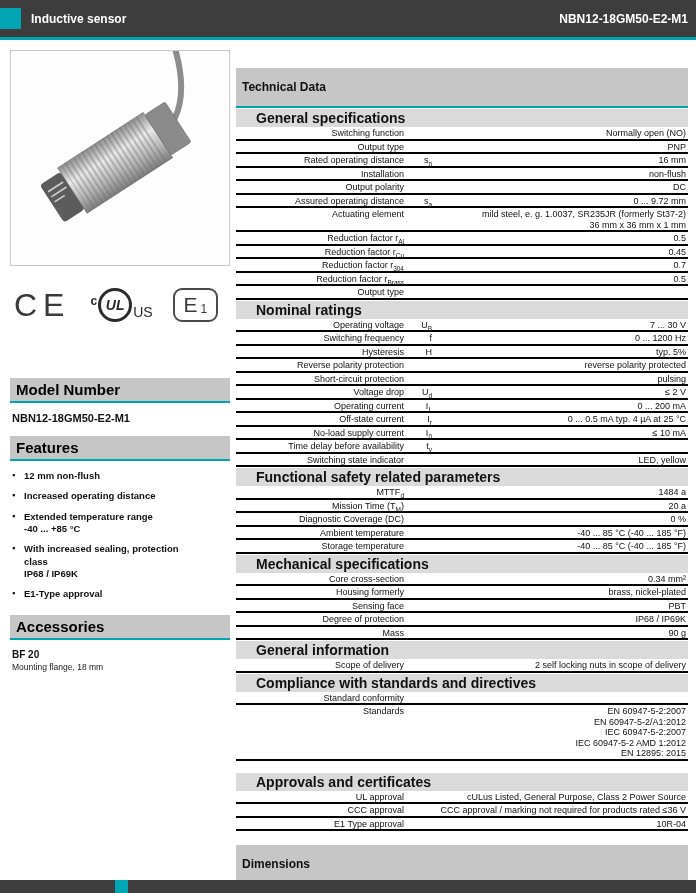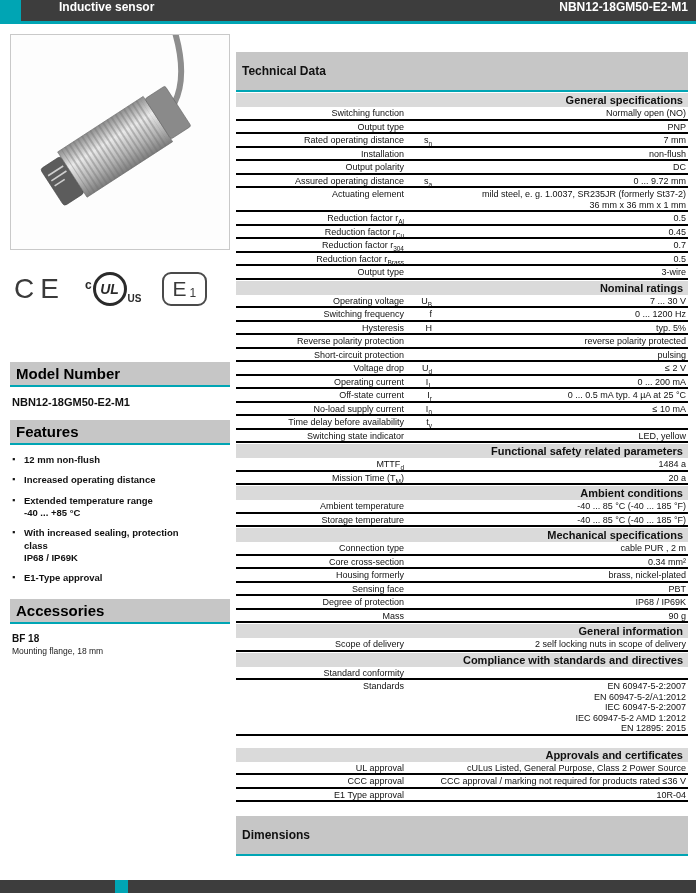--- a/index.html
+++ b/index.html
@@ -4,41 +4,41 @@
 <style>
   :root{ --teal:#00a5b4; --dark:#3d3d3d; --bar:#c6c6c6; --subbar:#dadada; }
   *{ box-sizing:border-box; }
   html,body{ margin:0; padding:0; }
   body{
     width:696px; height:893px; position:relative; overflow:hidden;
     background:#fff; color:#111;
     font-family:"Liberation Sans", sans-serif;
   }
   
-  .topbar{ display:flex; align-items:flex-start; height:21px; background:var(--dark); color:#fff;gap:28px; }
+  .topbar{ display:flex; align-items:center; height:37px; background:var(--dark); color:#fff; }
   .topbar .sq{ width:21px; height:21px; background:var(--teal); flex:0 0 auto; }
   .topbar .title{ font-weight:bold; font-size:12px; padding-left:10px; }
   .topbar .model{ margin-left:auto; font-weight:bold; font-size:12px; padding-right:8px; }
   .teal-rule{ height:3px; background:var(--teal); }
 
   
   .content{ display:flex; gap:6px; padding:0 8px 0 10px; }
   .left-col{ width:220px; flex:0 0 auto; padding-top:10px; }
   .right-col{ flex:1; min-width:0; padding-top:28px; }
 
   
   .photo-box{ border:1px solid #c9c9c9; height:216px; background:#fdfdfd; overflow:hidden; }
   .marks{ display:flex; align-items:center; gap:20px; margin:16px 0 0 4px; height:46px; }
-  .ce{ font-size:28px; color:#3a3a3a; letter-spacing:6px; }
+  .ce{ font-size:32px; color:#3a3a3a; letter-spacing:6px; }
   .ul-wrap{ display:flex; align-items:flex-end; color:#2b2b2b; }
   .ul-c{ font-size:12px; font-weight:bold; margin:0 1px 14px 0; }
   .ul-circle{ width:34px; height:34px; border:3px solid #2b2b2b; border-radius:50%;
     display:flex; align-items:center; justify-content:center;
     font-weight:bold; font-style:italic; font-size:14px; }
-  .ul-us{ font-size:10px; font-weight:bold; margin:0 0 2px 1px; }
+  .ul-us{ font-size:14px; font-weight:normal; margin:0 0 2px 1px; }
   .e1-box{ border:2px solid #4a4a4a; border-radius:9px; padding:3px 9px;
     display:flex; align-items:center; color:#3a3a3a; }
   .e1-letter{ font-size:21px; }
   .e1-number{ font-size:12px; margin:8px 0 0 3px; }
 
   .bar{ background:var(--bar); border-bottom:2px solid var(--teal);
     font-weight:bold; font-size:15px; padding:3px 6px; color:#000; }
   .bar-model{ margin-top:50px; }
   .bar-feat{ margin-top:12px; }
   .bar-acc{ margin-top:14px; }
@@ -47,22 +47,22 @@
   .features-list{ list-style:none; margin:9px 0 0 2px; padding:0; font-size:9.5px; font-weight:bold; }
   .features-list li{ position:relative; padding-left:12px; margin-bottom:8px; line-height:1.3; white-space:pre-line; }
   .features-list li::before{ content:"▪"; position:absolute; left:0; top:0; font-size:9px; }
 
   .acc-name{ font-weight:bold; font-size:10px; margin:9px 0 0 2px; }
   .acc-desc{ font-size:8.5px; margin:2px 0 0 2px; color:#222; }
 
   
   .td-title{ background:var(--bar); border-bottom:2px solid var(--teal);
     font-weight:bold; font-size:12px; padding:12px 6px; }
-  .t-sec-header{ background:var(--subbar); font-weight:bold; font-size:11px;
-    padding:1px 5px; margin-top:1px;text-align:right; }
+  .t-sec-header{ background:var(--subbar); font-weight:bold; font-size:14px;
+    padding:1px 20px; margin-top:1px; }
   .t-sec-header.gap{ margin-top:12px; }
   .t-row{ display:grid; grid-template-columns:168px 28px 1fr;
     font-size:9px; line-height:10.5px; border-bottom:2px solid #000000; padding:1px 0 0 0;text-align:right; }
   .t-label{ padding-left:8px; }
   .t-label.sub1{ padding-left:13px; }
   .t-label.sub2{ padding-left:19px; }
   .t-value{ white-space:pre-line; padding-right:2px; }
   sub{ font-size:6.5px; line-height:0; }
 
   .dim-title{ margin-top:14px; }
@@ -137,21 +137,21 @@
         <li>Extended temperature range
 -40 ... +85 °C</li>
         <li>With increased sealing, protection
 class
 IP68 / IP69K</li>
         <li>E1-Type approval</li>
       </ul>
 
     <div class="bar bar-acc">Accessories</div>
     <div>
-        <div class="acc-name">BF 18</div>
+        <div class="acc-name">BF 20</div>
         <div class="acc-desc">Mounting flange, 18 mm</div>
       </div>
 
   </div>
 
   <div class="right-col">
 
     <div class="td-title">Technical Data</div>
     <div>
         <div class="t-sec-header">General specifications</div>
@@ -161,21 +161,21 @@
           <div class="t-value">Normally open (NO)</div>
         </div>
         <div class="t-row">
           <div class="t-label">Output type</div>
           <div class="t-sym"></div>
           <div class="t-value">PNP</div>
         </div>
         <div class="t-row">
           <div class="t-label">Rated operating distance</div>
           <div class="t-sym">s<sub>n</sub></div>
-          <div class="t-value">7 mm</div>
+          <div class="t-value">16 mm</div>
         </div>
         <div class="t-row">
           <div class="t-label">Installation</div>
           <div class="t-sym"></div>
           <div class="t-value">non-flush</div>
         </div>
         <div class="t-row">
           <div class="t-label">Output polarity</div>
           <div class="t-sym"></div>
           <div class="t-value">DC</div>
@@ -207,21 +207,20 @@
           <div class="t-value">0.7</div>
         </div>
         <div class="t-row">
           <div class="t-label">Reduction factor r<sub>Brass</sub></div>
           <div class="t-sym"></div>
           <div class="t-value">0.5</div>
         </div>
         <div class="t-row">
           <div class="t-label">Output type</div>
           <div class="t-sym"></div>
-          <div class="t-value">3-wire</div>
         </div>
         <div class="t-sec-header">Nominal ratings</div>
         <div class="t-row">
           <div class="t-label">Operating voltage</div>
           <div class="t-sym">U<sub>B</sub></div>
           <div class="t-value">7 ... 30 V</div>
         </div>
         <div class="t-row">
           <div class="t-label">Switching frequency</div>
           <div class="t-sym">f</div>
@@ -275,37 +274,36 @@
         <div class="t-row">
           <div class="t-label">MTTF<sub>d</sub></div>
           <div class="t-sym"></div>
           <div class="t-value">1484 a</div>
         </div>
         <div class="t-row">
           <div class="t-label">Mission Time (T<sub>M</sub>)</div>
           <div class="t-sym"></div>
           <div class="t-value">20 a</div>
         </div>
-        <div class="t-sec-header">Ambient conditions</div>
+        <div class="t-row">
+          <div class="t-label">Diagnostic Coverage (DC)</div>
+          <div class="t-sym"></div>
+          <div class="t-value">0 %</div>
+        </div>
         <div class="t-row">
           <div class="t-label">Ambient temperature</div>
           <div class="t-sym"></div>
           <div class="t-value">-40 ... 85 °C (-40 ... 185 °F)</div>
         </div>
         <div class="t-row">
           <div class="t-label">Storage temperature</div>
           <div class="t-sym"></div>
           <div class="t-value">-40 ... 85 °C (-40 ... 185 °F)</div>
         </div>
         <div class="t-sec-header">Mechanical specifications</div>
-        <div class="t-row">
-          <div class="t-label">Connection type</div>
-          <div class="t-sym"></div>
-          <div class="t-value">cable PUR , 2 m</div>
-        </div>
         <div class="t-row">
           <div class="t-label">Core cross-section</div>
           <div class="t-sym"></div>
           <div class="t-value">0.34 mm²</div>
         </div>
         <div class="t-row">
           <div class="t-label">Housing formerly</div>
           <div class="t-sym"></div>
           <div class="t-value">brass, nickel-plated</div>
         </div>

